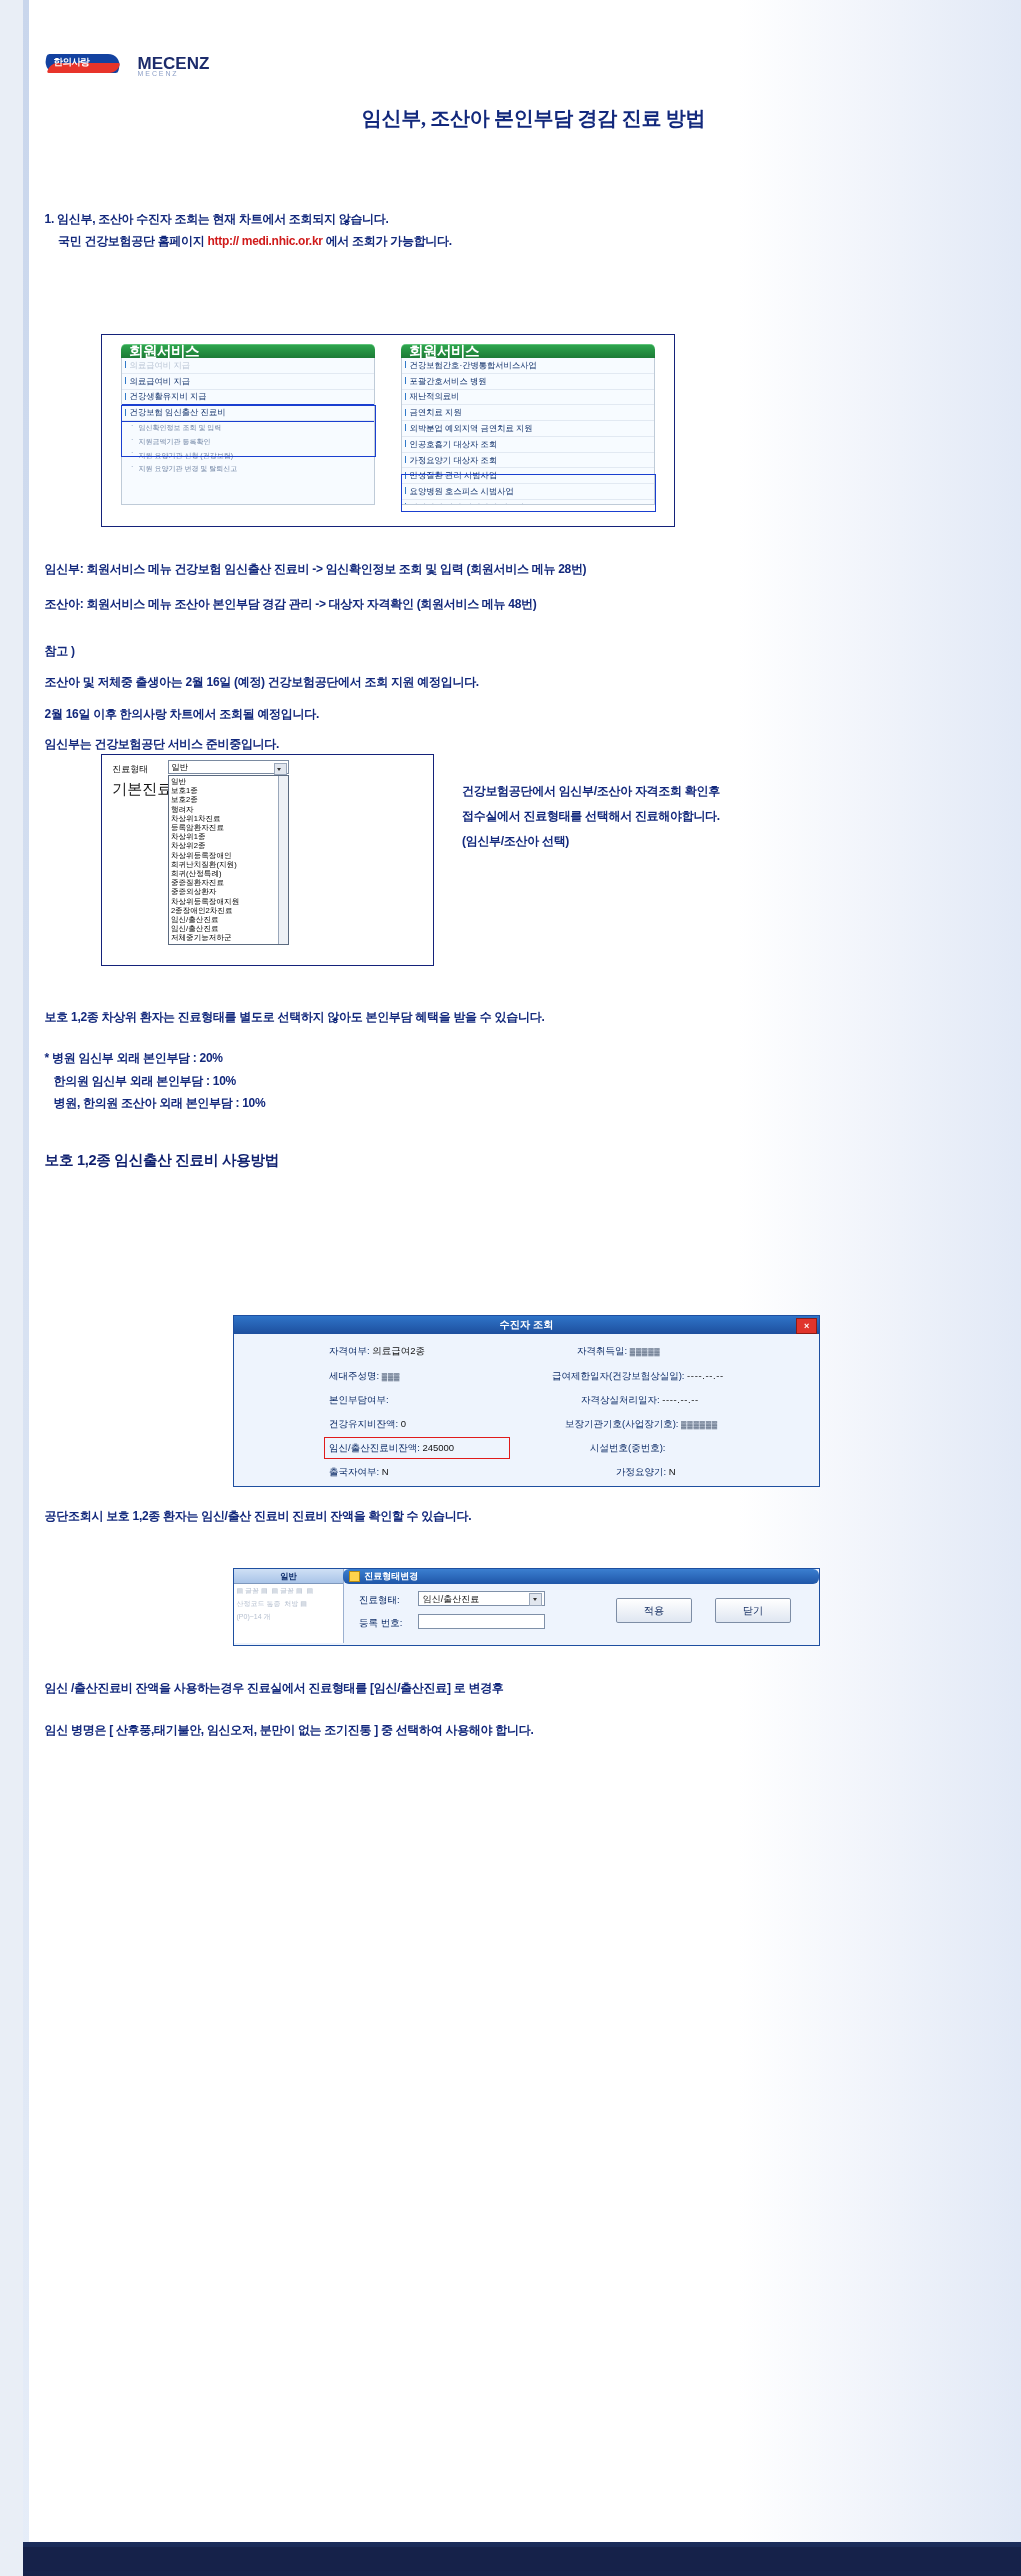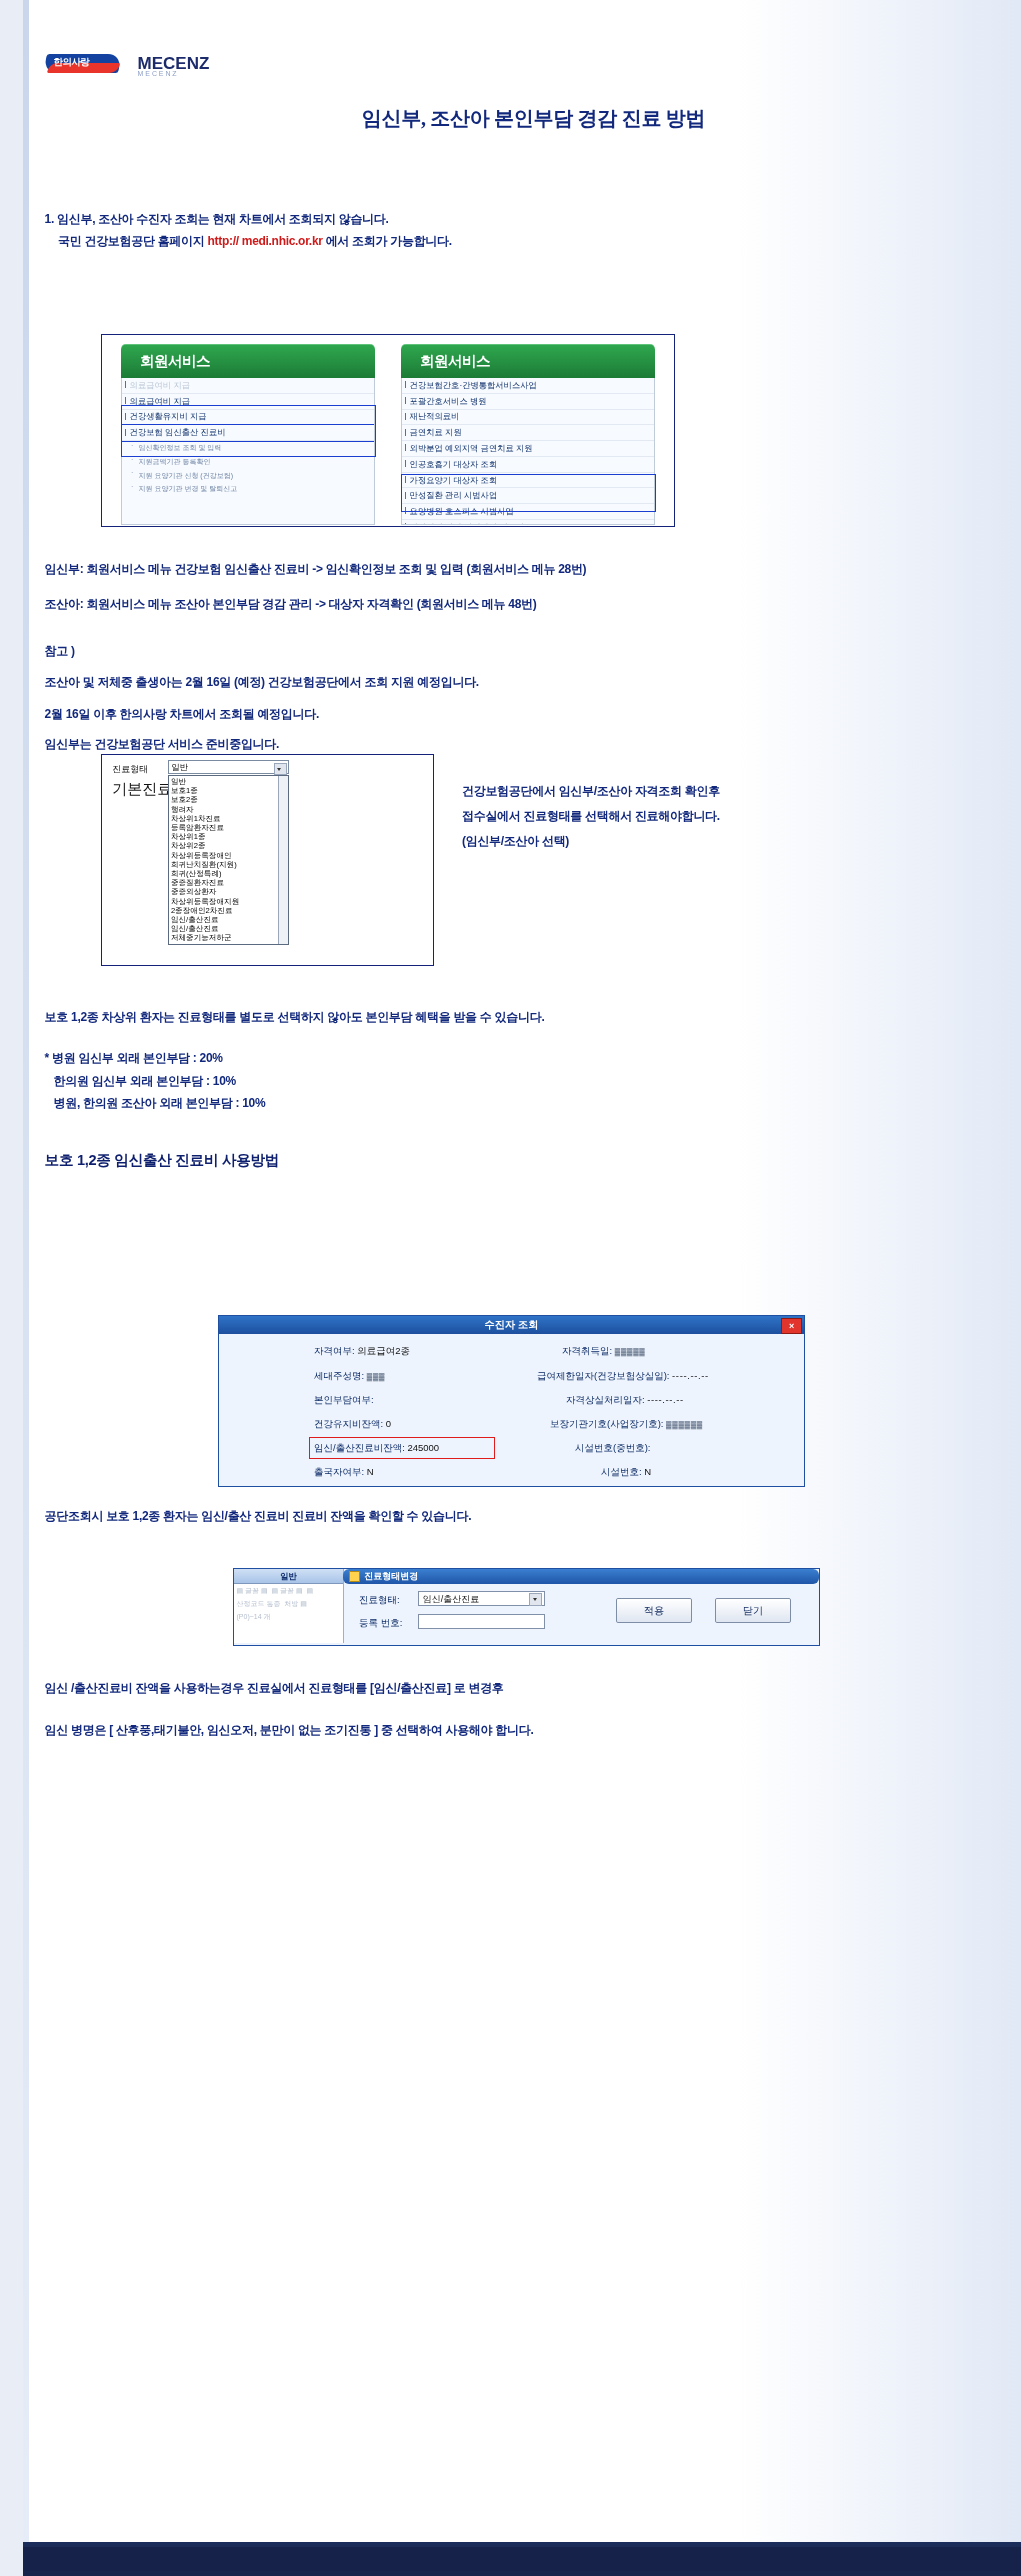--- a/index.html
+++ b/index.html
@@ -54,23 +54,23 @@
 
   
   .shot-menus{
     position:absolute;left:78px;top:334px;width:572px;height:191px;
     background:#ffffff;border:1.9px solid #14227a;
   }
   .mbox{position:absolute;top:9px;width:254px;height:173px;}
   .mbox.left{left:19px;}
   .mbox.right{left:299px;}
   .mhead{
-    height:34px;background:linear-gradient(180deg,#2fa84f,#1c7b36);
+    height:14px;background:linear-gradient(180deg,#2fa84f,#1c7b36);
     border-radius:5.1px 5.1px 0 0;color:#fff;font-size:14.6px;font-weight:bold;
-    display:flex;align-items:center;padding-left:19px;letter-spacing:-0.6px;
+    display:flex;align-items:center;padding-left:8px;letter-spacing:-0.6px;
     box-shadow:inset 0 0.6px 0 #8fe0a6;
   }
   .mlist{border:0.6px solid #bfcbd8;border-top:none;background:#f7fbff;height:146px;overflow:hidden;}
   .mitem{
     font-size:8.3px;color:#10306a;padding:1.9px 3.8px 1.9px 7.6px;border-bottom:0.6px solid #e2e9f2;
     position:relative;white-space:nowrap;overflow:hidden;
   }
   .mitem:before{content:"";position:absolute;left:2.5px;top:3.2px;width:1.9px;height:7px;background:#2f79c9;}
   .mitem.sub{font-size:7px;color:#6a7fa0;padding-left:16.5px;border-bottom:none;}
   .mitem.sub:before{content:"·";background:transparent;color:#8fa2c0;left:9px;top:0.6px;width:auto;height:auto;}
@@ -101,21 +101,21 @@
   .combo-list div{white-space:nowrap;}
   .combo-scroll{position:absolute;right:0;top:0;width:9px;height:170px;background:#eef1f6;border-left:0.6px solid #9aa7ba;}
 
   .combo-note{position:absolute;left:439px;top:779px;font-size:12px;color:#12287c;font-weight:bold;line-height:2.1;letter-spacing:-0.3px;}
 
   
   .sec-title{position:absolute;font-size:14.6px;font-weight:bold;color:#0e1f6e;letter-spacing:-0.3px;}
 
   
   .win{
-    position:absolute;left:195px;top:1315px;width:585px;height:170px;
+    position:absolute;left:210px;top:1315px;width:585px;height:170px;
     border:1.3px solid #1e4fa0;background:#eef4fd;
   }
   .win-title{
     height:18px;background:linear-gradient(180deg,#2f74c8,#1d4f9e);
     color:#fff;font-size:10.2px;font-weight:bold;display:flex;align-items:center;justify-content:center;
     position:relative;
   }
   .win-close{
     position:absolute;right:1.9px;top:1.9px;width:19px;height:14px;background:#e0342c;color:#fff;
     font-size:9px;display:flex;align-items:center;justify-content:center;border:0.6px solid #8c1b16;
@@ -314,21 +314,21 @@
       <div class="redbox" style="left:90px;top:103px;width:184px;height:20.4px;"></div>
 
       <div class="frow" style="left:356px;top:108px;">
         <span class="lbl">시설번호(중번호)</span><span>: </span><span class="val"></span>
       </div>
 
       <div class="frow" style="left:95px;top:132px;">
         <span class="lbl">출국자여부</span><span>: </span><span class="val">N</span>
       </div>
       <div class="frow" style="left:382px;top:132px;">
-        <span class="lbl">시설번호</span><span>: </span><span class="val">N</span>
+        <span class="lbl">가정요양기</span><span>: </span><span class="val">N</span>
       </div>
     </div>
   </div>
 
   <div class="txt" style="left:21.6px;top:1507px;">공단조회시 보호 1,2종 환자는 임신/출산 진료비 진료비 잔액을 확인할 수 있습니다.</div>
 
   <div class="win2">
     <div class="w2-left">
       <div class="tabhead">일반</div>
       <div class="ghost">▤ 글꼴 ▤ &nbsp;▤ 글꼴 ▤ &nbsp;▤</div>

